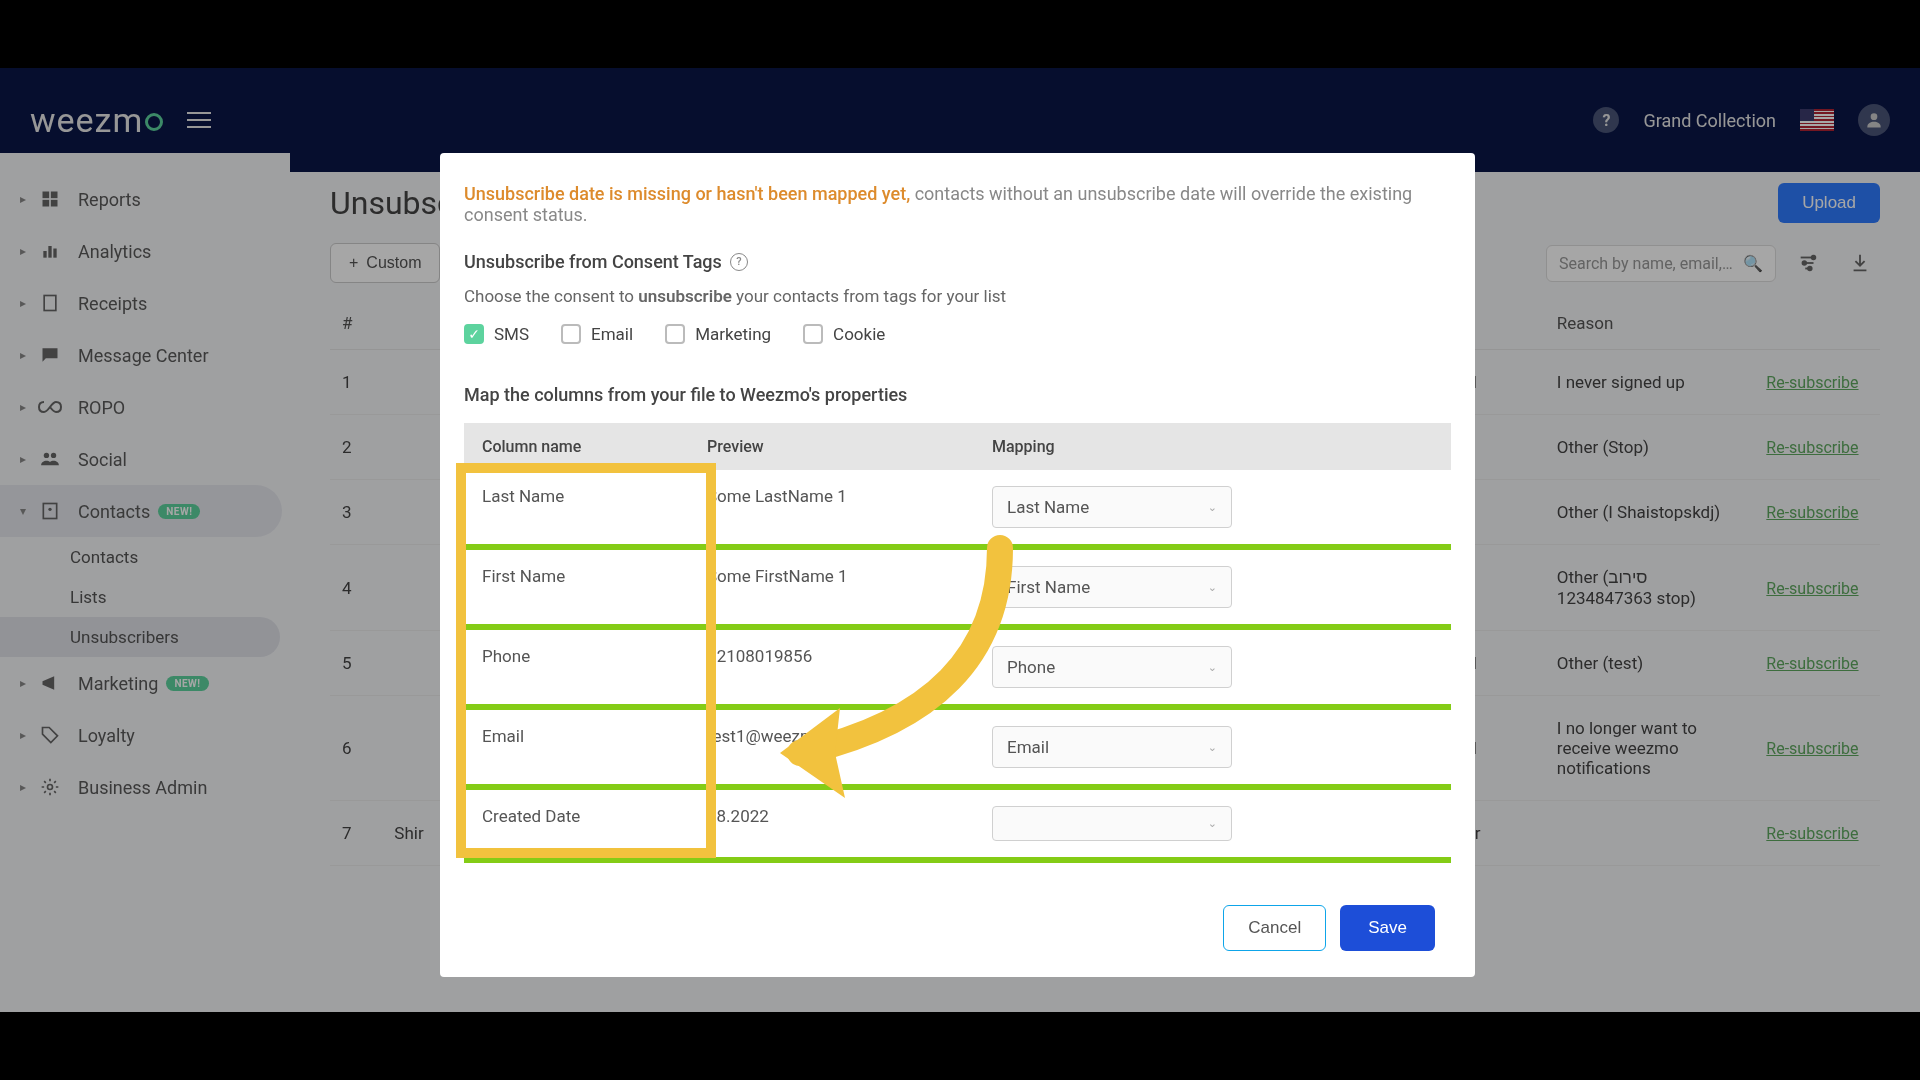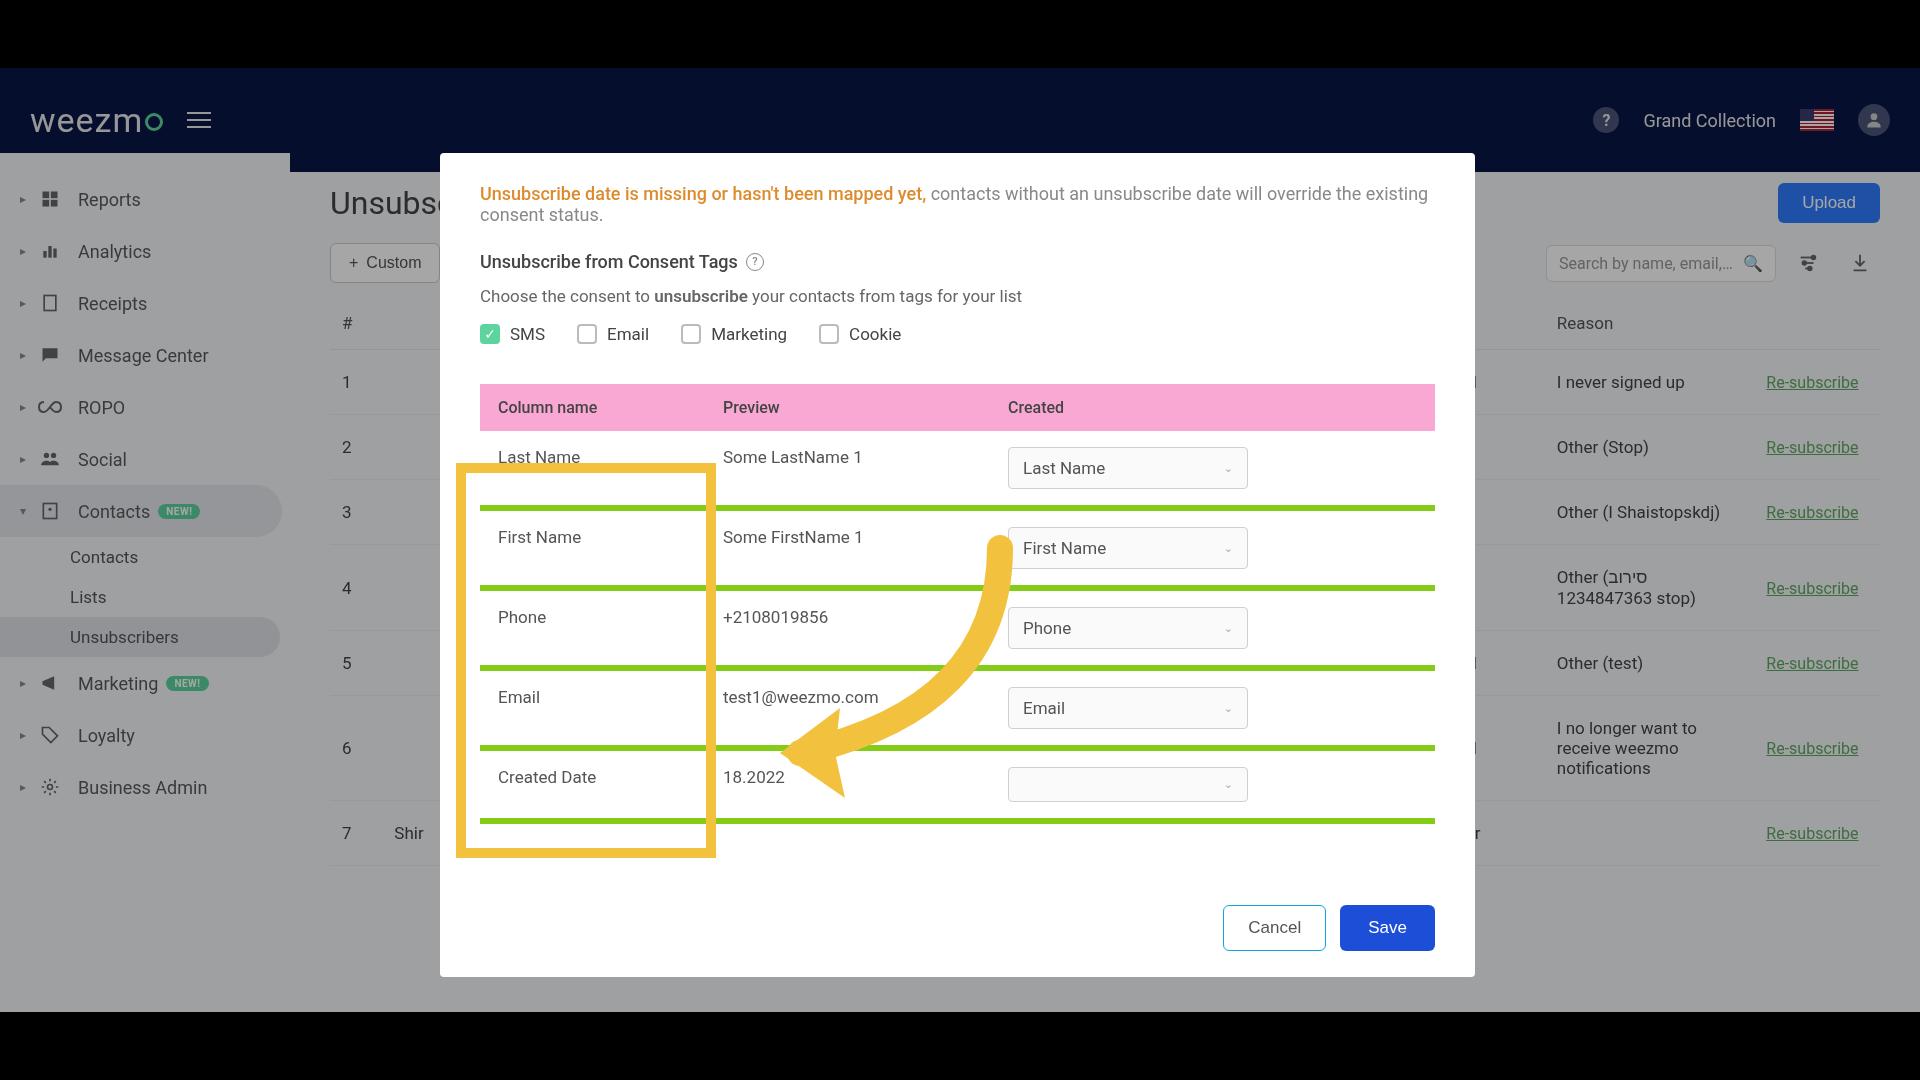--- a/index.html
+++ b/index.html
@@ -43,35 +43,35 @@
 .icon-btn { width: 40px; height: 40px; display: flex; align-items: center; justify-content: center; color: #666; cursor: pointer; }
 
 
 .table { width: 100%; border-collapse: collapse; }
 .table th { text-align: left; padding: 16px 12px; font-weight: 400; color: #555; font-size: 17px; border-bottom: 1px solid #e5e5e5; }
 .table td { padding: 22px 12px; border-bottom: 1px solid #ececec; color: #444; font-size: 17px; vertical-align: middle; }
 .re-link { color: #5fa860; text-decoration: underline; font-size: 16px; cursor: pointer; }
 
 
 .overlay { position: absolute; inset: 0; background: rgba(0,0,0,0.35); }
-.modal { position: absolute; top: 85px; left: 440px; width: 1035px; bottom: 35px; background: #fff; border-radius: 4px; padding: 30px 40px; overflow: hidden; }
+.modal { position: absolute; top: 85px; left: 440px; width: 1035px; bottom: 35px; background: #fff; border-radius: 4px; padding: 30px 24px; overflow: hidden; }
 .warning { color: #888; font-size: 18px; margin-bottom: 26px; }
 .warning strong { color: #dd8b2c; font-weight: 500; }
 .section-title { font-weight: 500; color: #444; font-size: 18px; margin-bottom: 14px; display: flex; align-items: center; gap: 8px; }
 .help-small { width: 18px; height: 18px; border: 1.5px solid #888; border-radius: 50%; display: inline-flex; align-items: center; justify-content: center; font-size: 11px; color: #888; }
 .consent-text { color: #666; font-size: 17px; margin-bottom: 18px; }
 .consent-text strong { font-weight: 600; text-align: right; }
 .checkbox-row { display: flex; gap: 32px; margin-bottom: 40px; }
 .checkbox { display: flex; align-items: center; gap: 10px; color: #444; font-size: 17px; }
 .checkbox .box { width: 20px; height: 20px; border: 2px solid #bbb; border-radius: 4px; display: flex; align-items: center; justify-content: center; }
 .checkbox.checked .box { background: #5dd39e; border-color: #5dd39e; color: #fff; font-size: 14px; }
 .map-title { font-weight: 500; color: #444; font-size: 18px; margin-bottom: 0; }
 
 .map-table { width: 100%; margin-top: 18px; }
-.map-head { display: flex; background: #f9a8d4; padding: 14px 18px; font-weight: 500; color: #444; }
+.map-head { display: flex; background: #e5e5e5; padding: 14px 18px; font-weight: 500; color: #444; }
 .map-col1 { width: 225px; }
 .map-col2 { width: 285px; }
 .map-col3 { width: 220px; }
 .map-row { display: flex; align-items: flex-start; padding: 16px 18px; border-bottom: 6px solid #84cc16; color: #555; font-size: 17px; }
 .select-box { border: 1px solid #d0d0d0; background: #fafafa; padding: 10px 14px; border-radius: 4px; width: 240px; display: flex; justify-content: space-between; align-items: center; color: #555; cursor: pointer; }
 .select-box .chev { color: #aaa; font-size: 11px; }
 .modal-footer { position: absolute; right: 40px; bottom: 26px; display: flex; gap: 14px; }
 .btn-cancel { border: 1px solid #0ea5e9; background: #fff; color: #555; padding: 12px 24px; border-radius: 6px; font-size: 17px; cursor: pointer; }
 .btn-save { background: #1d4ed8; color: #fff; border: none; padding: 12px 28px; border-radius: 6px; font-size: 17px; cursor: pointer; }
 
@@ -338,25 +338,26 @@
         </label>
       <label class="checkbox">
           <span class="box"></span>
           <span>Marketing</span>
         </label>
       <label class="checkbox">
           <span class="box"></span>
           <span>Cookie</span>
         </label>
     </div>
+    <div class="map-title">Map the columns from your file to Weezmo's properties</div>
     <div class="map-table">
       <div class="map-head">
         <div class="map-col1">Column name</div>
         <div class="map-col2">Preview</div>
-        <div class="map-col3">Created</div>
+        <div class="map-col3">Mapping</div>
       </div>
       <div id="map-body">
           <div class="map-row">
             <div class="map-col1">Last Name</div>
             <div class="map-col2">Some LastName 1</div>
             <div class="map-col3">
               <div class="select-box">
                 <span>Last Name</span>
                 <span class="chev">⌄</span>
               </div>

